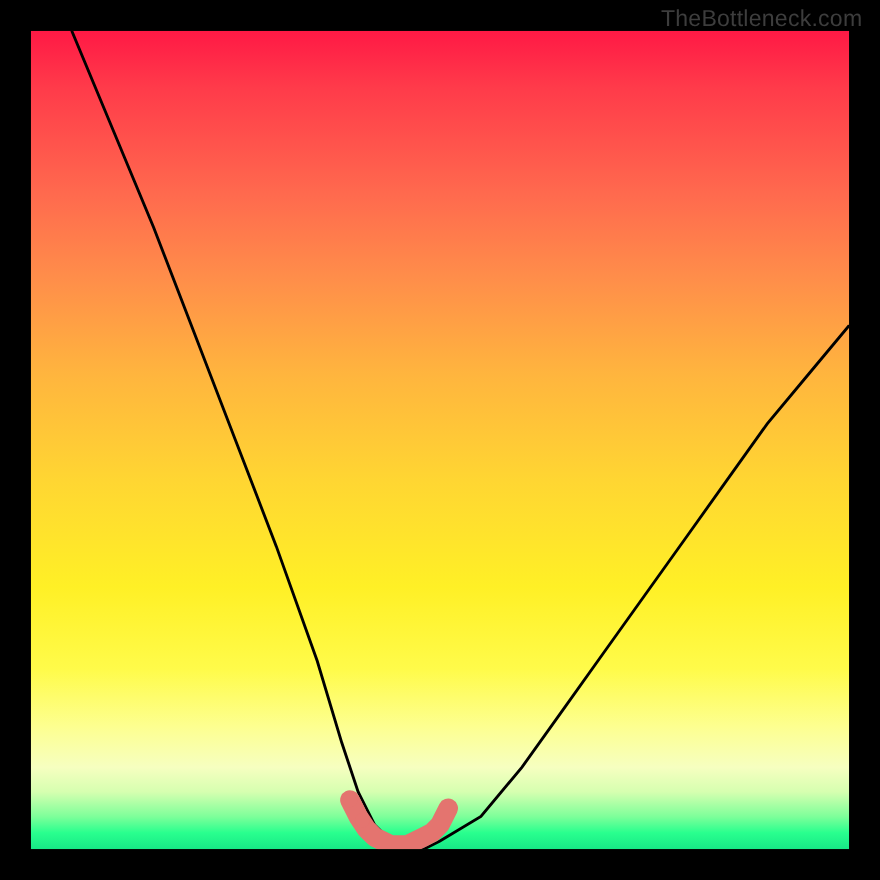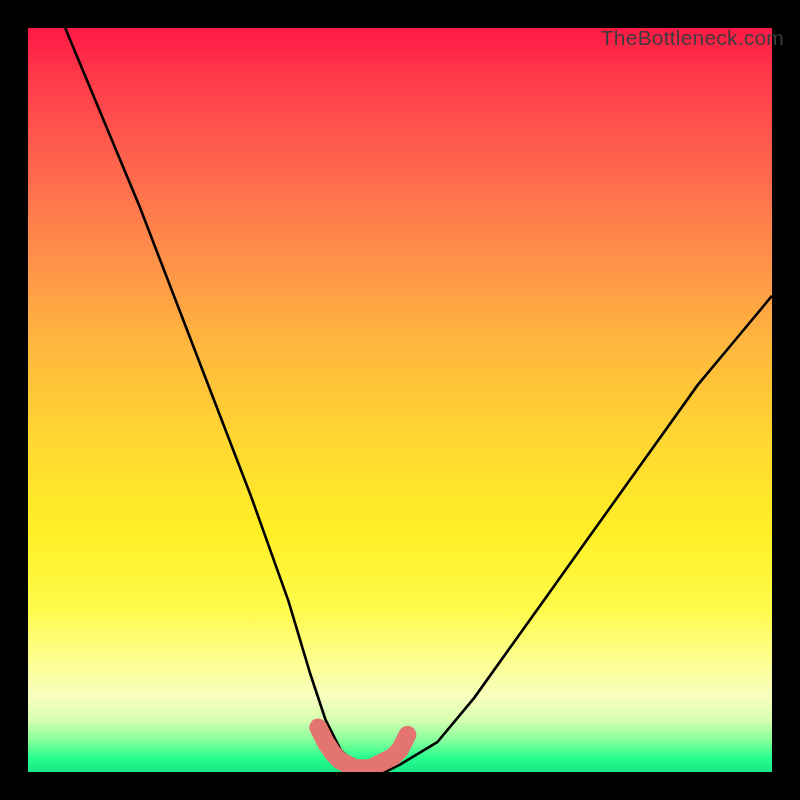--- a/index.html
+++ b/index.html
@@ -48,21 +48,20 @@
   }
   .watermark {
     position: absolute;
     top: 6px;
     right: 16px;
     color: #3d3d3d;
     font-size: 21px;
     font-weight: 500;
     letter-spacing: 0.2px;
     user-select: none;
-    margin-top: 20px;
   }
   svg.curve {
     position: absolute;
     inset: 0;
   }
 </style>
 </head>
 <body>
 
 <div class="frame">

